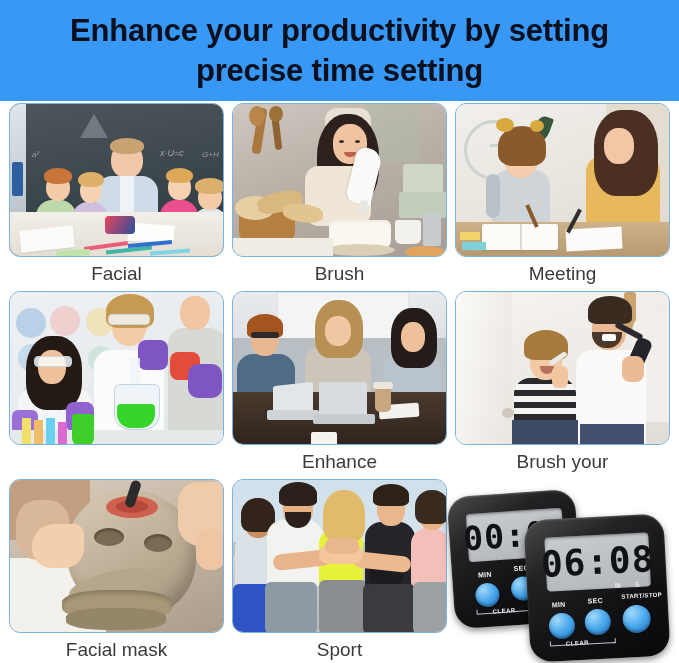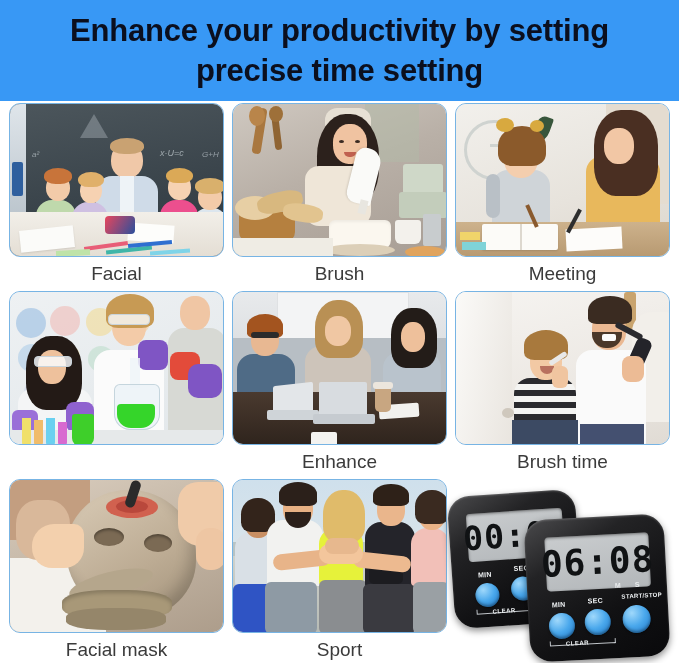--- a/index.html
+++ b/index.html
@@ -322,21 +322,21 @@
           <div class="sh body" style="left:58px;top:86px;width:62px;height:68px;background:repeating-linear-gradient(180deg,#2a2a2e 0 6px,#f4f4f2 6px 12px);"></div>
           <div class="sh" style="left:74px;top:52px;width:32px;height:36px;border-radius:46%;background:#f2c9a4;"></div>
           <div class="sh hair" style="left:68px;top:38px;width:44px;height:30px;background:#a8793d;border-radius:50% 50% 24% 24%;"></div>
           <div class="sh" style="left:84px;top:74px;width:14px;height:8px;border-radius:0 0 8px 8px;background:#b8705e;"></div>
           <div class="sh" style="left:92px;top:64px;width:20px;height:5px;border-radius:3px;background:#e8e8e8;transform:rotate(-34deg);"></div>
           <div class="sh" style="left:96px;top:74px;width:16px;height:22px;border-radius:6px;background:#f0c5a0;"></div>
           <div class="sh" style="left:56px;top:128px;width:66px;height:26px;background:#3c4a63;"></div>
           <div class="sh" style="left:124px;top:132px;width:64px;height:22px;background:#445070;"></div>
         </div>
       </div>
-      <div class="caption">Brush time</div>
+      <div class="caption">Brush your</div>
     </div>
   </div>
 
   <div class="row">
 
     <div class="cell">
       <div class="card">
         <div class="ph">
           <div class="sh fm-bg"></div>
           <div class="sh" style="left:0;top:0;width:80px;height:60px;background:#c39e80;border-radius:0 0 40% 0;"></div>

